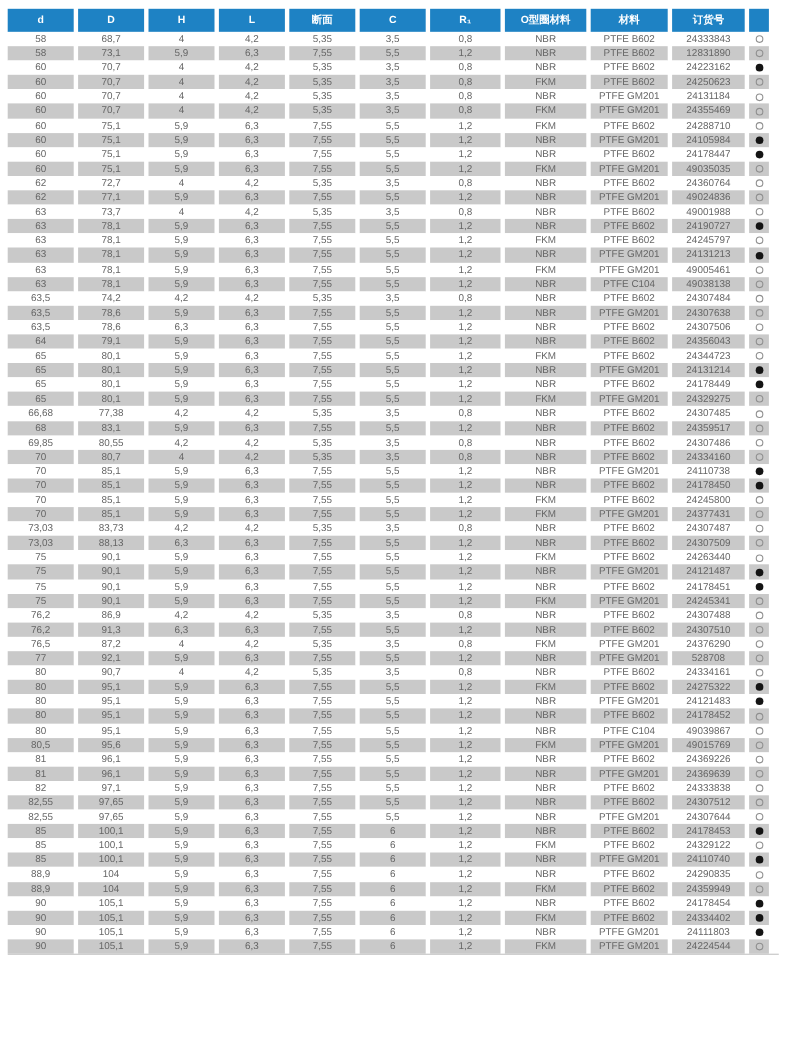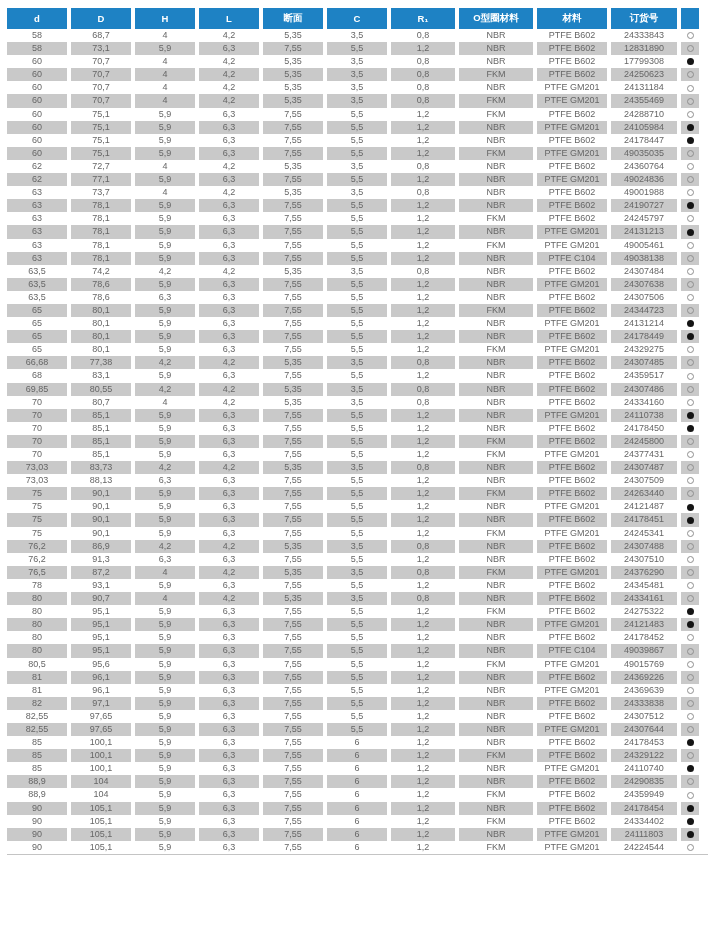--- a/index.html
+++ b/index.html
@@ -126,21 +126,21 @@
         <tr>
           <td>60</td>
           <td>70,7</td>
           <td>4</td>
           <td>4,2</td>
           <td>5,35</td>
           <td>3,5</td>
           <td>0,8</td>
           <td>NBR</td>
           <td>PTFE B602</td>
-          <td>17799308</td>
+          <td>24223162</td>
           <td><span class="dot filled"></span></td>
         </tr>
         <tr>
           <td>60</td>
           <td>70,7</td>
           <td>4</td>
           <td>4,2</td>
           <td>5,35</td>
           <td>3,5</td>
           <td>0,8</td>
@@ -364,20 +364,33 @@
           <td>6,3</td>
           <td>7,55</td>
           <td>5,5</td>
           <td>1,2</td>
           <td>NBR</td>
           <td>PTFE B602</td>
           <td>24307506</td>
           <td><span class="dot empty"></span></td>
         </tr>
         <tr>
+          <td>64</td>
+          <td>79,1</td>
+          <td>5,9</td>
+          <td>6,3</td>
+          <td>7,55</td>
+          <td>5,5</td>
+          <td>1,2</td>
+          <td>NBR</td>
+          <td>PTFE B602</td>
+          <td>24356043</td>
+          <td><span class="dot empty"></span></td>
+        </tr>
+        <tr>
           <td>65</td>
           <td>80,1</td>
           <td>5,9</td>
           <td>6,3</td>
           <td>7,55</td>
           <td>5,5</td>
           <td>1,2</td>
           <td>FKM</td>
           <td>PTFE B602</td>
           <td>24344723</td>
@@ -637,30 +650,30 @@
           <td>4,2</td>
           <td>5,35</td>
           <td>3,5</td>
           <td>0,8</td>
           <td>FKM</td>
           <td>PTFE GM201</td>
           <td>24376290</td>
           <td><span class="dot empty"></span></td>
         </tr>
         <tr>
-          <td>78</td>
-          <td>93,1</td>
-          <td>5,9</td>
-          <td>6,3</td>
-          <td>7,55</td>
-          <td>5,5</td>
-          <td>1,2</td>
-          <td>NBR</td>
-          <td>PTFE B602</td>
-          <td>24345481</td>
+          <td>77</td>
+          <td>92,1</td>
+          <td>5,9</td>
+          <td>6,3</td>
+          <td>7,55</td>
+          <td>5,5</td>
+          <td>1,2</td>
+          <td>NBR</td>
+          <td>PTFE GM201</td>
+          <td>528708</td>
           <td><span class="dot empty"></span></td>
         </tr>
         <tr>
           <td>80</td>
           <td>90,7</td>
           <td>4</td>
           <td>4,2</td>
           <td>5,35</td>
           <td>3,5</td>
           <td>0,8</td>

